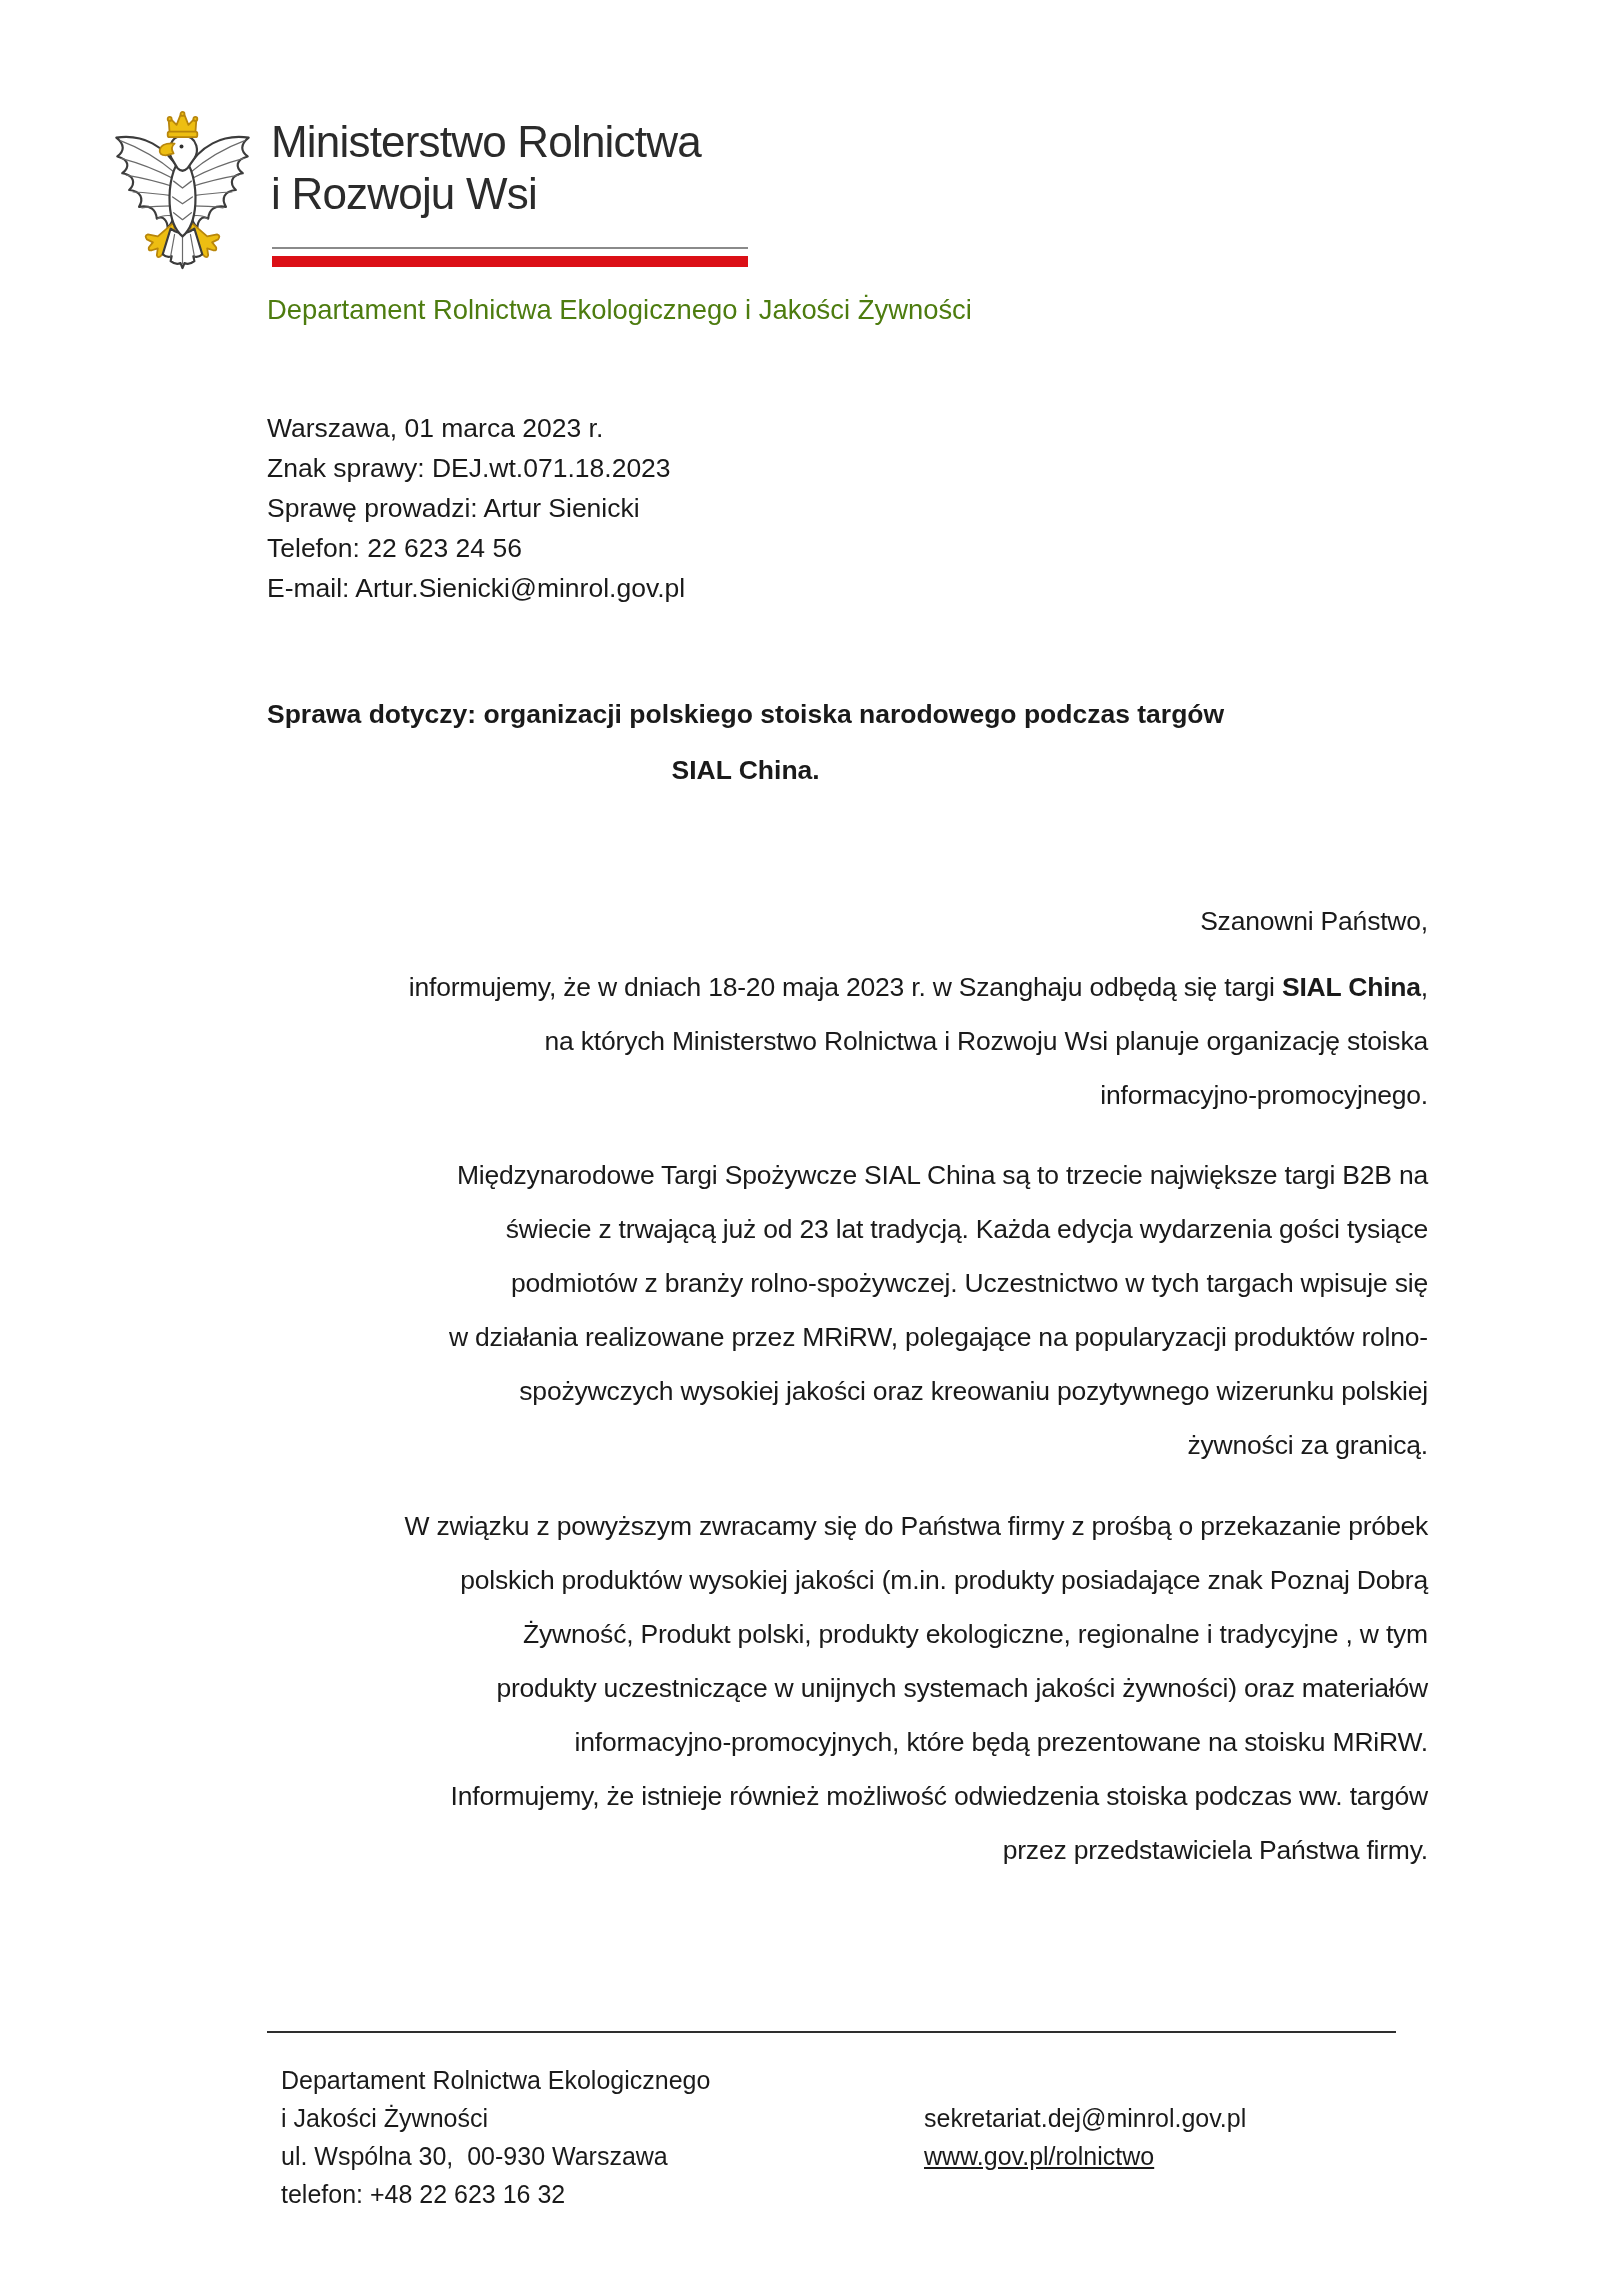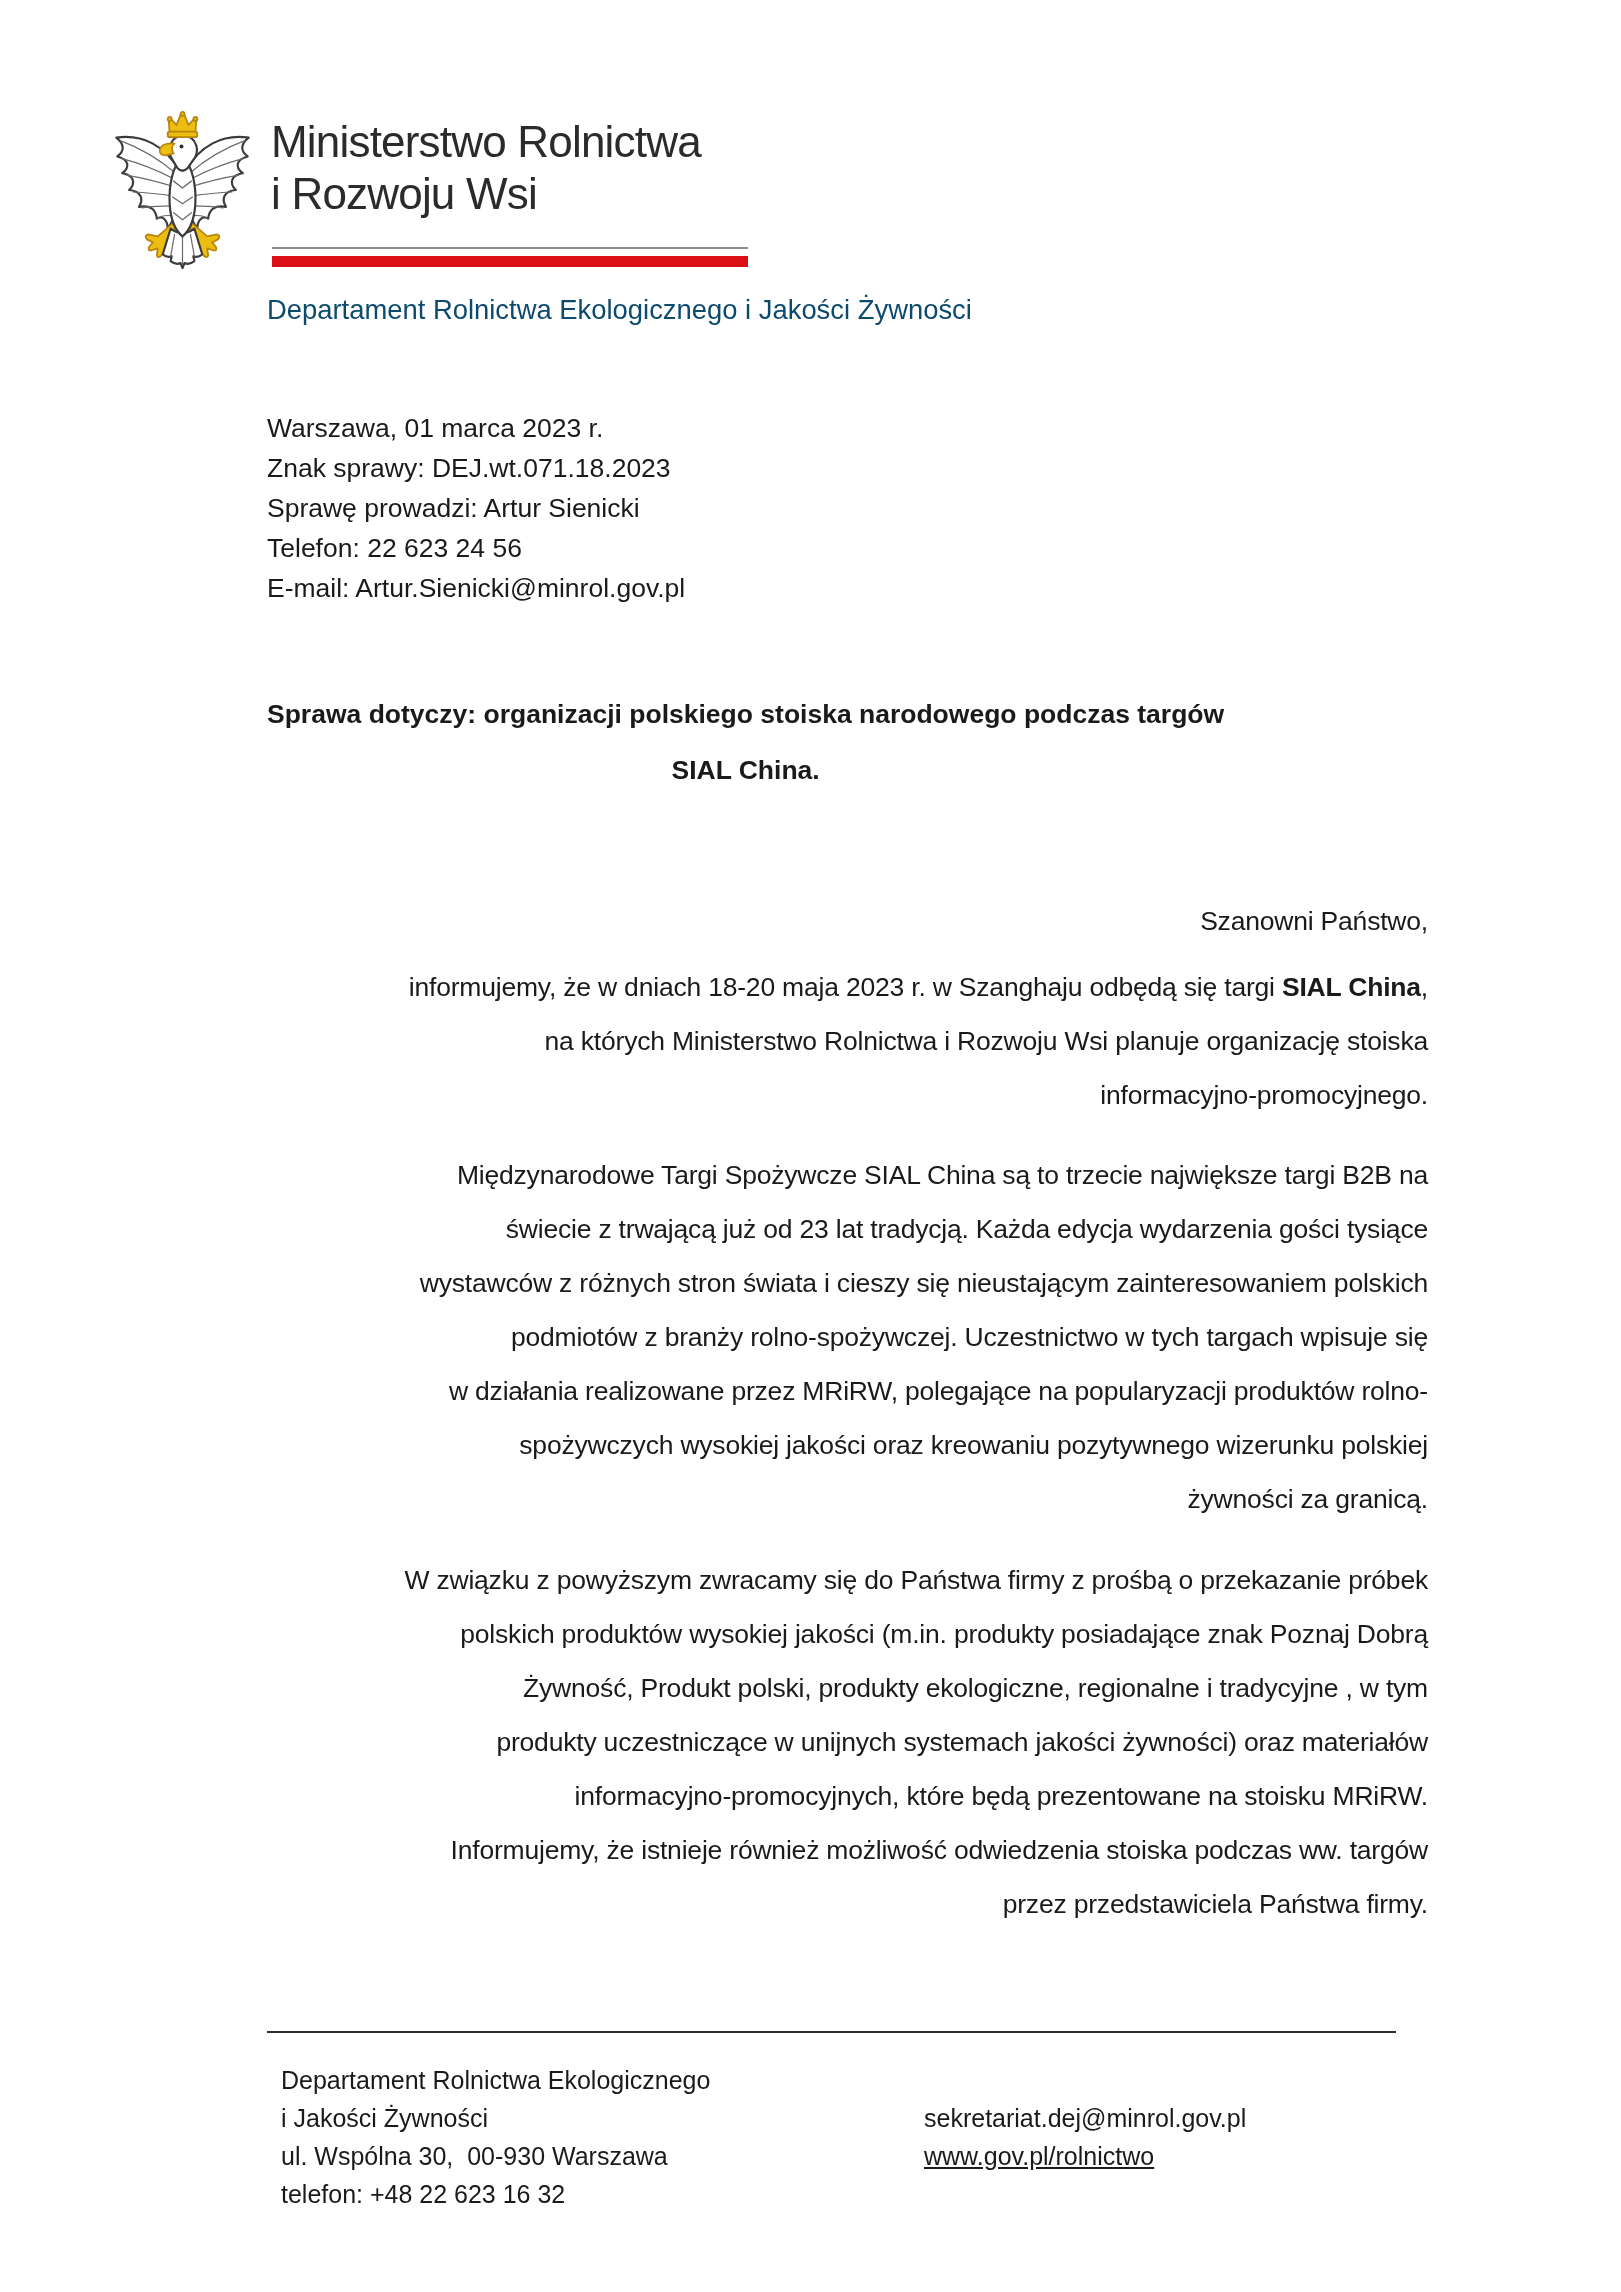--- a/index.html
+++ b/index.html
@@ -23,21 +23,21 @@
     font-size: 44px; line-height: 52px;
     letter-spacing: -0.8px;
     color: #2b2b2b;
   }
   .flag { left: 272px; top: 247px; width: 476px; }
   .flag .gray-line { height: 2px; background: #8a8a8a; }
   .flag .gap { height: 6.9px; background: #ffffff; }
   .flag .red-bar { height: 10.8px; background: #db0f16; }
   .dept-heading {
     left: 267px; top: 294px;
-    font-size: 27.4px; color: #0c4a6e;
+    font-size: 27.4px; color: #4d7c0f;
   }
 
   
   .meta { left: 267px; top: 408px; font-size: 26.5px; line-height: 40px; }
 
   
   .subject {
     left: 267px; top: 686px;
     font-size: 26.5px; line-height: 56px; font-weight: bold; text-align: center;
   }
@@ -151,21 +151,20 @@
 
     <p class="p-gap">
       <span class="line"><span>informujemy, że w dniach 18-20 maja 2023 r. w Szanghaju odbędą się targi </span><span class="bold">SIAL China</span><span>,</span></span>
       <span class="line" style="display:block">na których Ministerstwo Rolnictwa i Rozwoju Wsi planuje organizację stoiska</span>
       <span class="line" style="display:block">informacyjno-promocyjnego.</span>
     </p>
 
     <p class="p-gap">
       <span class="line" style="display:block">Międzynarodowe Targi Spożywcze SIAL China są to trzecie największe targi B2B na</span>
       <span class="line" style="display:block">świecie z trwającą już od 23 lat tradycją. Każda edycja wydarzenia gości tysiące</span>
-      <span class="line" style="display:block">wystawców z różnych stron świata i cieszy się nieustającym zainteresowaniem polskich</span>
       <span class="line" style="display:block">podmiotów z branży rolno-spożywczej. Uczestnictwo w tych targach wpisuje się</span>
       <span class="line" style="display:block">w działania realizowane przez MRiRW, polegające na popularyzacji produktów rolno-</span>
       <span class="line" style="display:block">spożywczych wysokiej jakości oraz kreowaniu pozytywnego wizerunku polskiej</span>
       <span class="line" style="display:block">żywności za granicą.</span>
     </p>
 
     <p>
       <span class="line" style="display:block">W związku z powyższym zwracamy się do Państwa firmy z prośbą o przekazanie próbek</span>
       <span class="line" style="display:block">polskich produktów wysokiej jakości (m.in. produkty posiadające znak Poznaj Dobrą</span>
       <span class="line" style="display:block">Żywność, Produkt polski, produkty ekologiczne, regionalne i tradycyjne , w tym</span>

